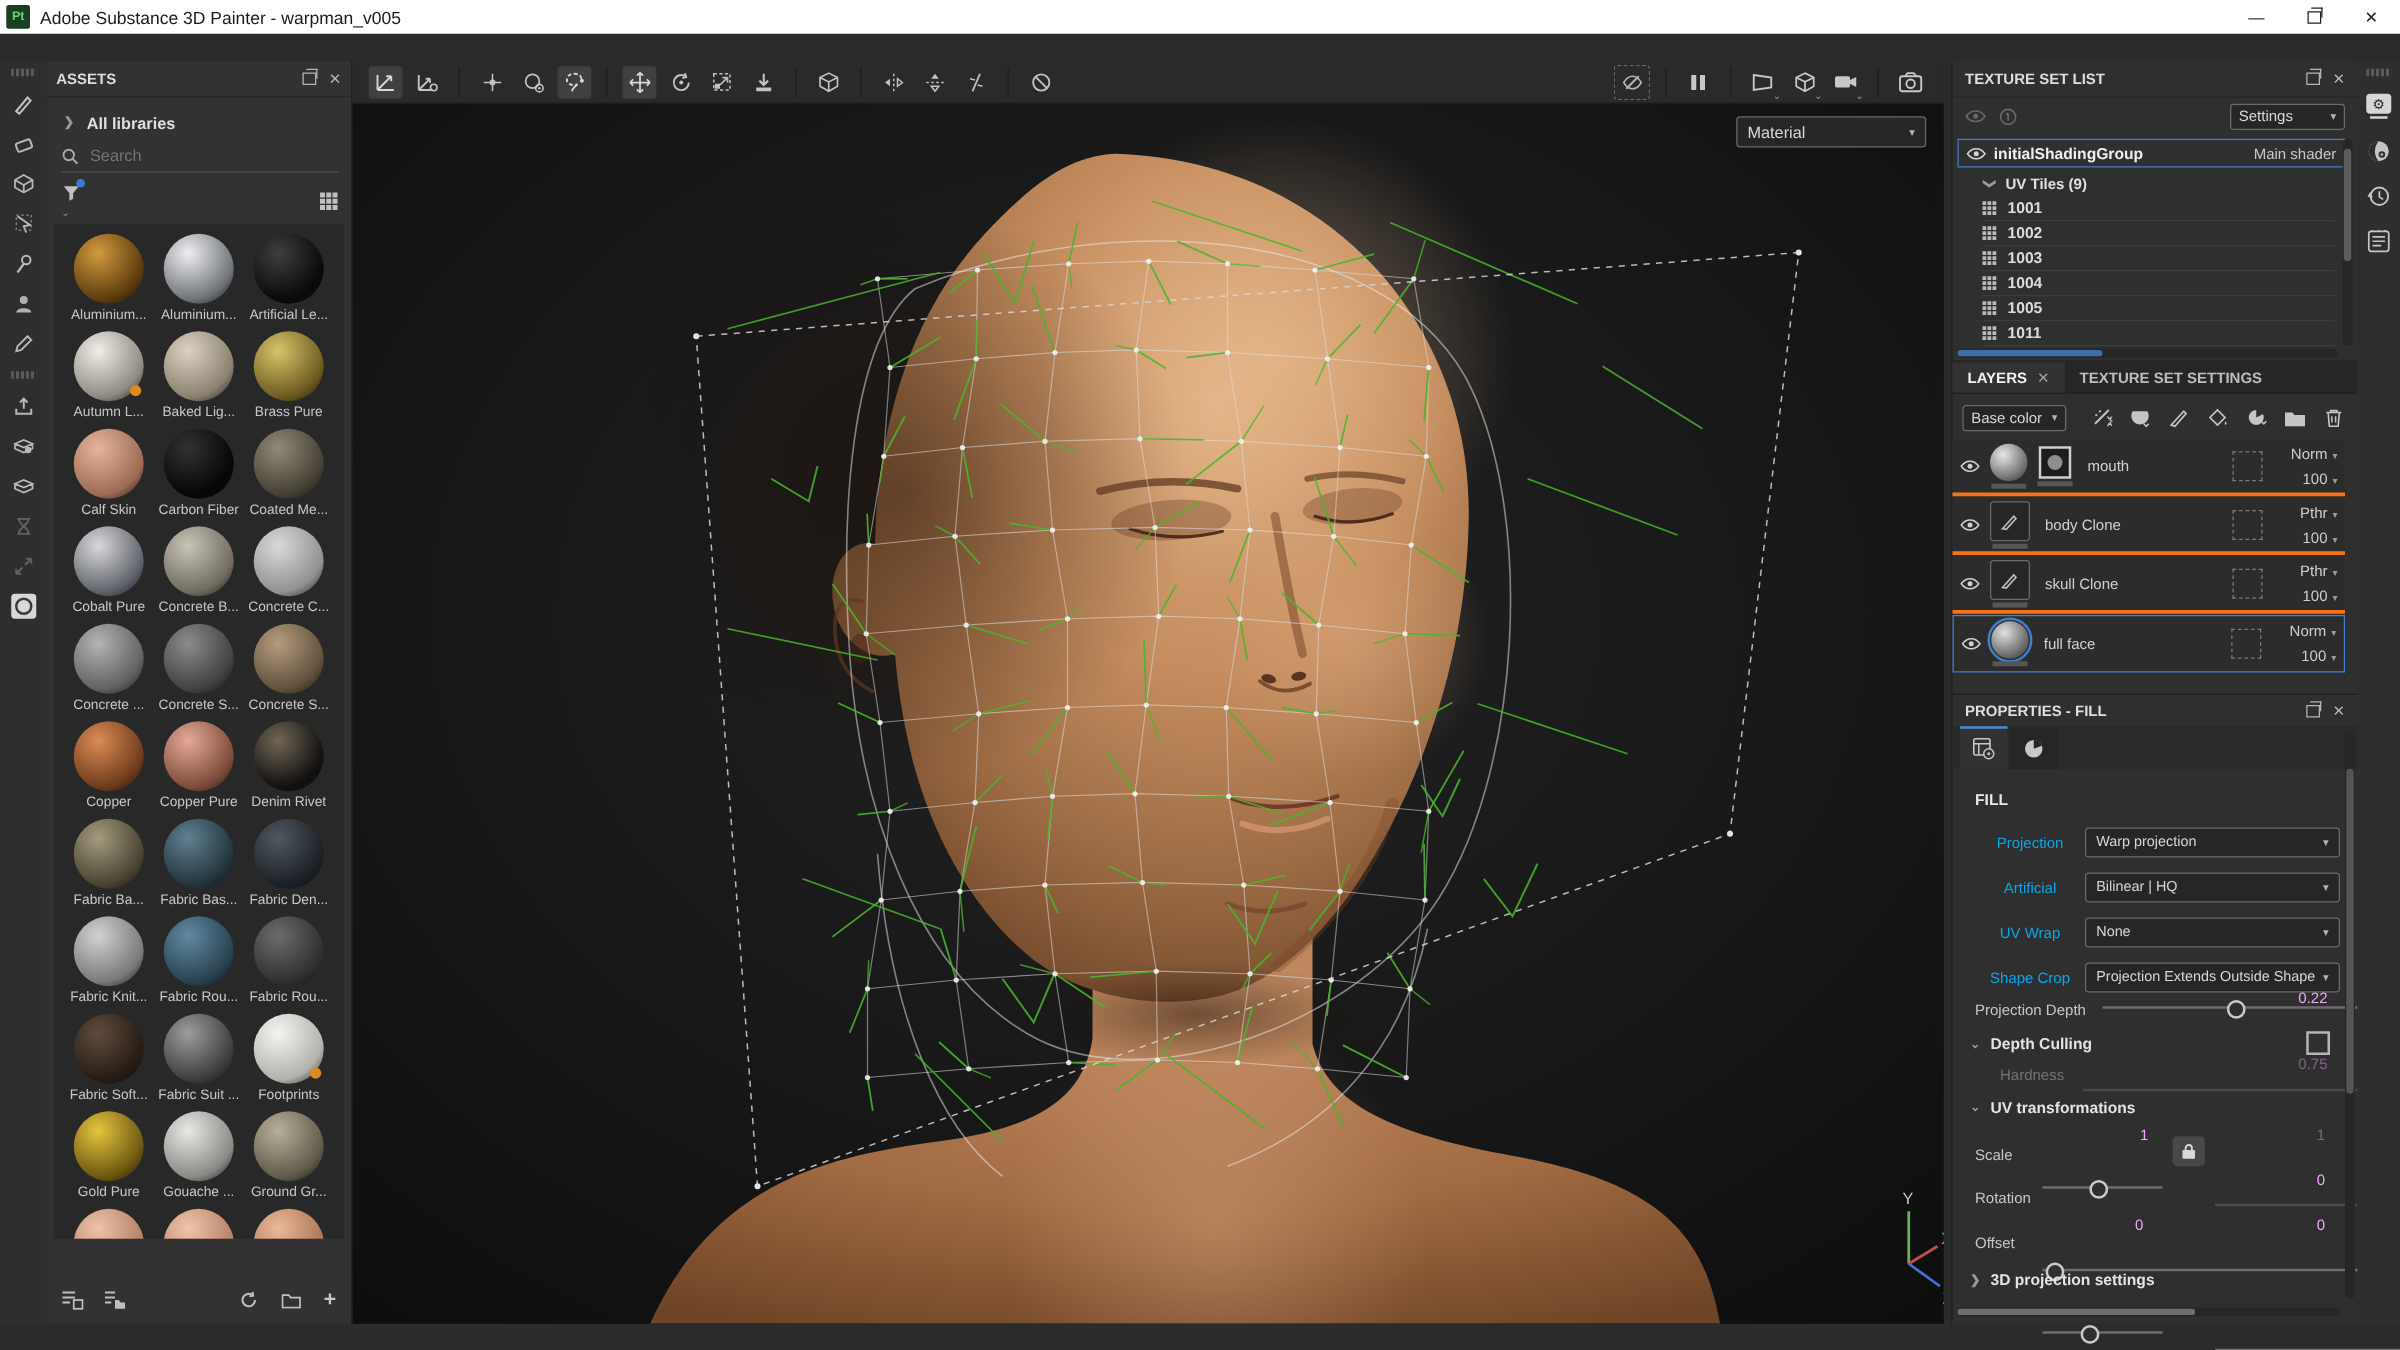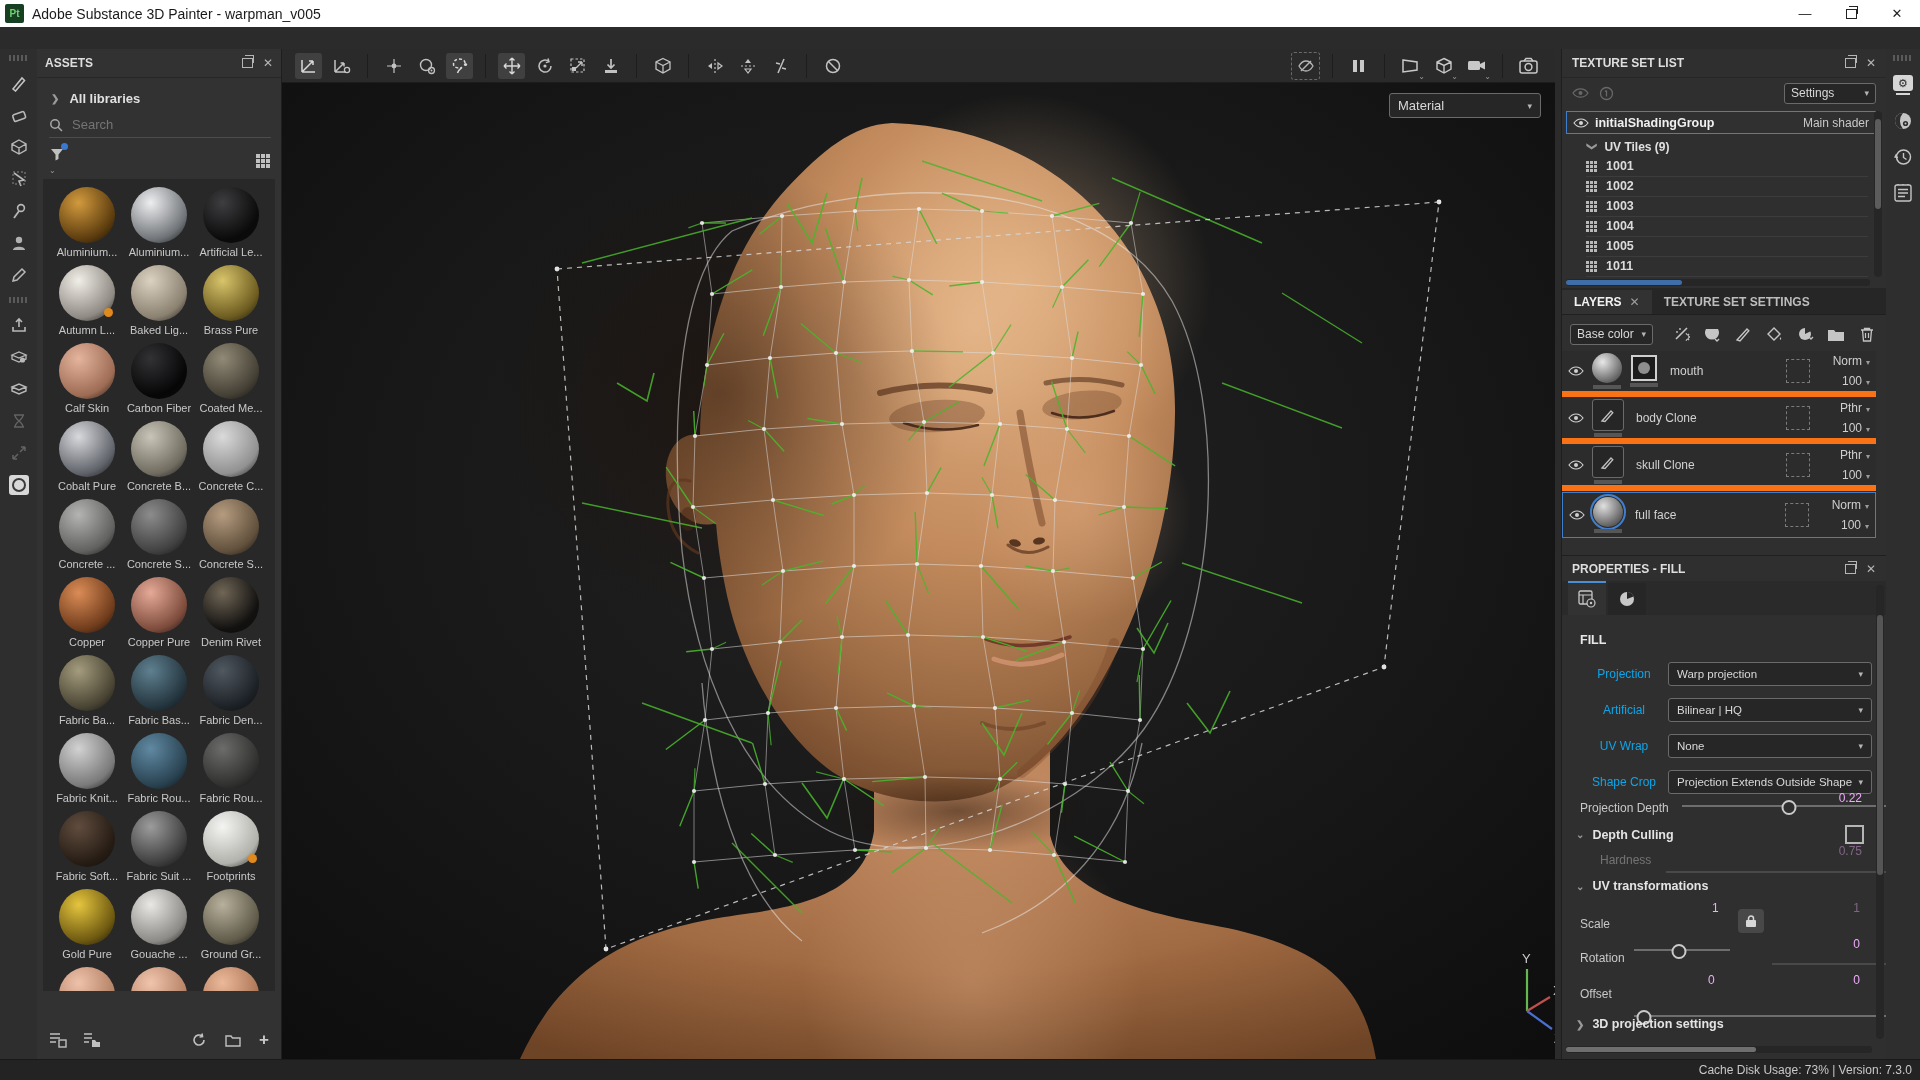--- a/index.html
+++ b/index.html
@@ -86,21 +86,21 @@
   .vthumb{position:absolute;left:1px;width:6px;background:#5c5c5c;border-radius:3px;}
   .hscroll{position:absolute;height:7px;background:#262626;border-radius:3px;}
   .hthumb{position:absolute;top:1px;height:5px;border-radius:3px;background:#3f6da8;}
   .tabsrow{top:239px;height:26px;display:flex;align-items:flex-end;background:#262626;border-bottom:1px solid #1f1f1f;}
   .tab{height:24px;display:flex;align-items:center;padding:0 12px;font-weight:bold;font-size:12px;color:#bdbdbd;background:#262626;gap:8px;}
   .tab.active{background:#323232;color:#f2f2f2;}
   .ltoolbar{top:270px;height:30px;display:flex;align-items:center;padding:0 8px;gap:7px;}
   .ltoolbar .ddchan{width:98px;}
   .licon{width:22px;height:22px;display:flex;align-items:center;justify-content:center;color:#c5c5c5;}
   .ltools{display:flex;margin-left:10px;gap:9px;}
-  .lrow{left:0 !important;right:10px !important;height:46px;background:#2c2c2c;border-bottom:6px solid #f97316;
+  .lrow{left:0 !important;right:10px !important;height:46px;background:#2c2c2c;border-bottom:3px solid #f97316;
         display:flex;align-items:center;padding:0 6px;gap:8px;box-sizing:border-box;}
   .lrow.selected{border:1px solid #3f7fce;}
   .lthumbwrap{display:flex;flex-direction:column;align-items:center;gap:2px;}
   .lthumb{width:30px;height:30px;border-radius:50%;}
   .lthumb.box{border-radius:3px;border:1px solid #6a6a6a;background:#262626;display:flex;align-items:center;justify-content:center;}
   .lthumb.sel{outline:2px solid #3f7fce;outline-offset:1px;}
   .maskthumb{width:26px;height:26px;border:2px solid #cfcfcf;background:#1c1c1c;display:flex;align-items:center;justify-content:center;box-sizing:border-box;}
   .maskthumb i{width:12px;height:12px;background:#8e8e8e;border-radius:50%;display:block;}
   .ubar{width:28px;height:4px;background:#565656;}
   .lname{font-size:12px;color:#d2d2d2;margin-left:4px;}
@@ -1306,17 +1306,14 @@
       </div>
   <div class="fsico">
         <svg class="lineico" width="18" height="20">
           <rect x="1" y="2" width="16" height="16" rx="2" stroke="#c5c5c5" stroke-width="1.4" fill="none"></rect>
           <path d="M4 6.5 h10 M4 10 h10 M4 13.5 h7" stroke="#c5c5c5" stroke-width="1.3"></path>
           <path d="M4 2 v-1 M9 2 v-1 M14 2 v-1" stroke="#c5c5c5" stroke-width="1.3"></path>
         </svg>
       </div>
 </div>
 
-<div class="statusbar">
-  <span>Cache Disk Usage:   73% | Version: 7.3.0</span>
+
 </div>
 
-</div>
-
 </body></html>

